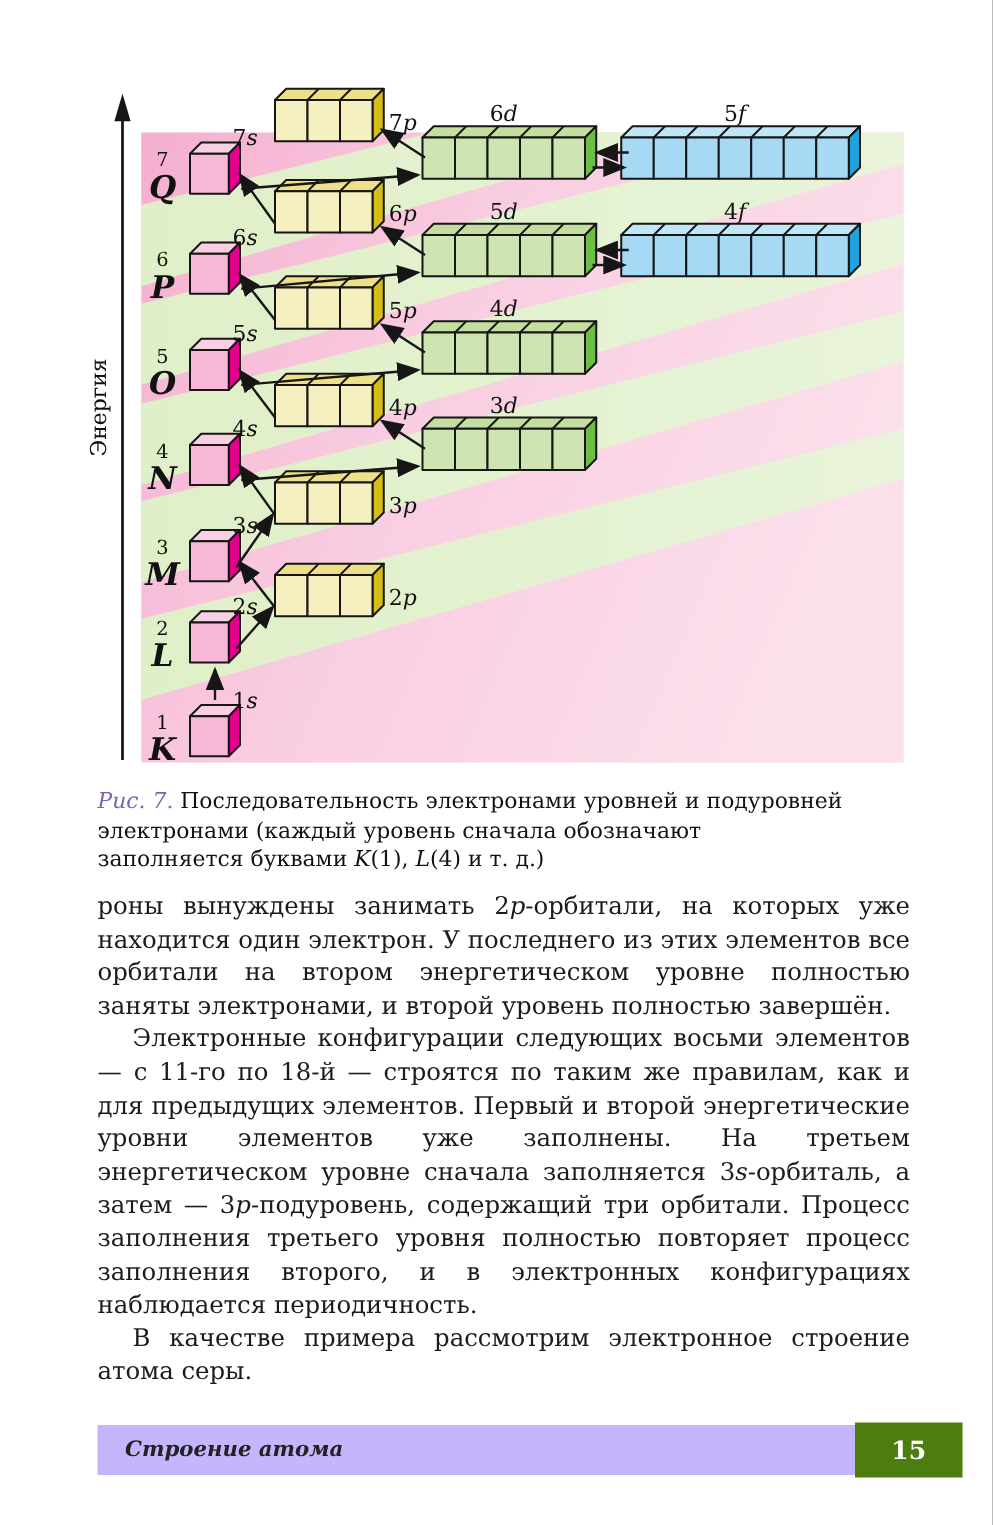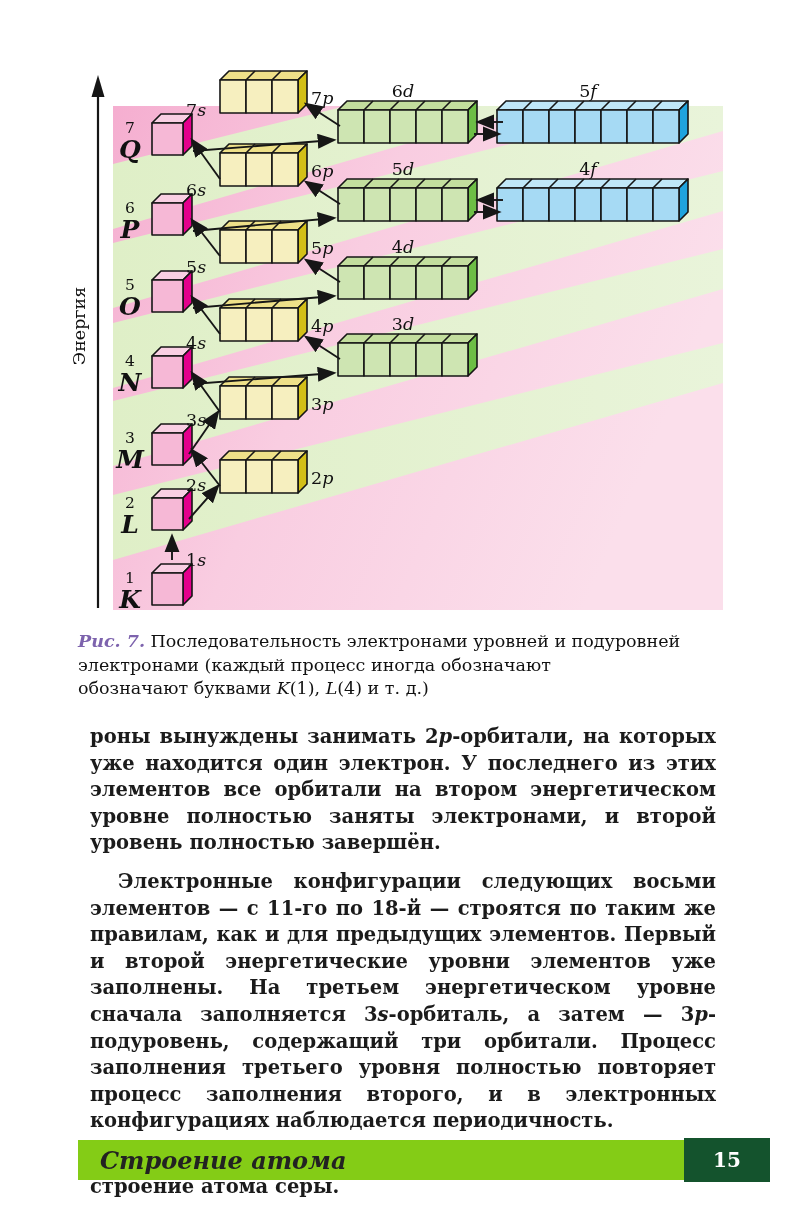--- a/index.html
+++ b/index.html
@@ -1,29 +1,29 @@
 <!DOCTYPE html>
 <html><head>
 <meta charset="utf-8">
 <style>
   html,body{margin:0;padding:0;background:#888;}
   .page{position:relative;width:794px;height:1220px;background:#ffffff;margin:0 auto;
         font-family:"DejaVu Serif", serif;color:#1b1b1b;overflow:hidden;}
   .figure-wrap{position:absolute;left:70px;top:68px;width:690px;height:560px;}
   .figure-wrap svg{display:block;}
   .caption{position:absolute;left:78px;top:630px;width:660px;font-size:17.5px;line-height:23.5px;color:#111;}
-  .caption .cap{color:#7d63ad;font-weight:bold;font-style:italic;text-align:right;}
+  .caption .cap{color:#7d63ad;font-weight:normal;font-style:italic;text-align:right;}
   .bodytext{position:absolute;left:78px;top:712px;width:650px;font-size:19.5px;line-height:26.6px;text-align:justify;}
-  .bodytext p{margin:12px;padding:0;font-weight:bold;}
+  .bodytext p{margin:0;padding:0;}
   .bodytext p.indent{text-indent:28px;}
   .footer{position:absolute;left:78px;top:1140px;width:692px;height:40px;}
-  .footer-bar{position:absolute;left:0;top:0;width:606px;height:40px;background:#84cc16;
+  .footer-bar{position:absolute;left:0;top:0;width:606px;height:40px;background:#c4b5fd;
       display:flex;align-items:center;padding-left:22px;box-sizing:border-box;
-      font-style:italic;font-weight:bold;font-size:24px;color:#222;}
-  .footer-page{position:absolute;left:606px;top:-2px;width:86px;height:44px;background:#14532d;
+      font-style:italic;font-weight:bold;font-size:17px;color:#222;}
+  .footer-page{position:absolute;left:606px;top:-2px;width:86px;height:44px;background:#4d7c0f;
       display:flex;align-items:center;justify-content:center;color:#fff;font-weight:bold;font-size:20px;}
   i{font-style:italic;}
 </style>
 </head>
 <body>
 
 <div class="page">
 
   <div class="figure-wrap">
     <svg id="diagram-svg" width="690" height="560" viewBox="0 0 690 560">
@@ -299,22 +299,22 @@
           <line x1="150" y1="418" x2="122" y2="382" stroke="#161616" stroke-width="1.9" marker-end="url(#ah)"></line>
           <line x1="119" y1="386" x2="148" y2="344" stroke="#161616" stroke-width="1.9" marker-end="url(#ah)"></line>
           <line x1="119" y1="451" x2="148" y2="418" stroke="#161616" stroke-width="1.9" marker-end="url(#ah)"></line>
           <line x1="102" y1="492" x2="102" y2="468" stroke="#161616" stroke-width="1.9" marker-end="url(#ah)"></line>
         </g>
       </svg>
   </div>
 
   <div class="caption">
     <div><span class="cap">Рис. 7.</span><span> Последовательность электронами уровней и подуровней</span></div>
-    <div><span>электронами (каждый процесс иногда обозначают</span></div>
-    <div><span>обозначают буквами </span><i>K</i><span>(1), </span><i>L</i><span>(4) и т. д.)</span></div>
+    <div><span>электронами (каждый уровень сначала обозначают</span></div>
+    <div><span>заполняется буквами </span><i>K</i><span>(1), </span><i>L</i><span>(4) и т. д.)</span></div>
   </div>
 
   <div class="bodytext">
     <p><span>роны вынуждены занимать 2</span><i>p</i><span>-орбитали, на которых уже находится один электрон. У последнего из этих элементов все орбитали на втором энергетическом уровне полностью заняты электронами, и второй уровень полностью завершён.</span></p>
     <p class="indent"><span>Электронные конфигурации следующих восьми элементов — с 11-го по 18-й — строятся по таким же правилам, как и для предыдущих элементов. Первый и второй энергетические уровни элементов уже заполнены. На третьем энергетическом уровне сначала заполняется 3</span><i>s</i><span>-орбиталь, а затем — 3</span><i>p</i><span>-подуровень, содержащий три орбитали. Процесс заполнения третьего уровня полностью повторяет процесс заполнения второго, и в электронных конфигурациях наблюдается периодичность.</span></p>
     <p class="indent"><span>В качестве примера рассмотрим электронное строение атома серы.</span></p>
   </div>
 
   <div class="footer">
     <div class="footer-bar">

